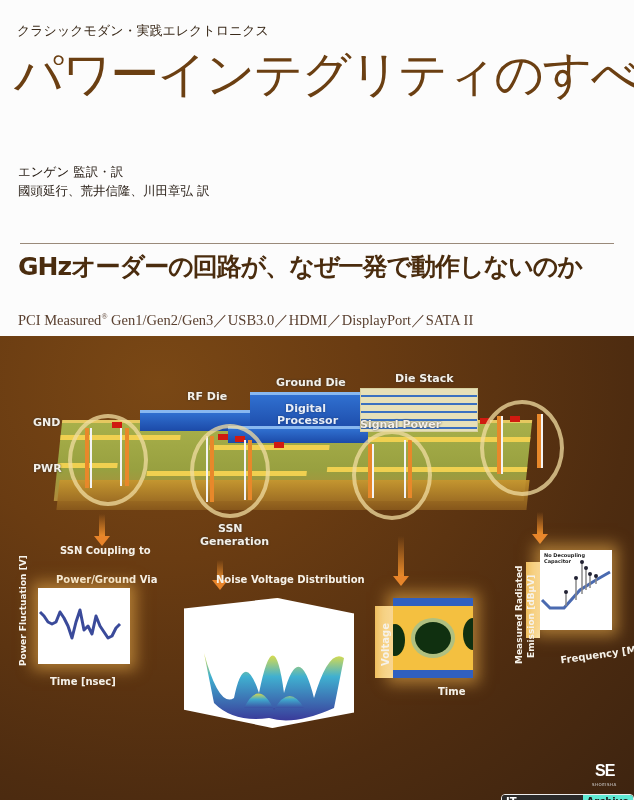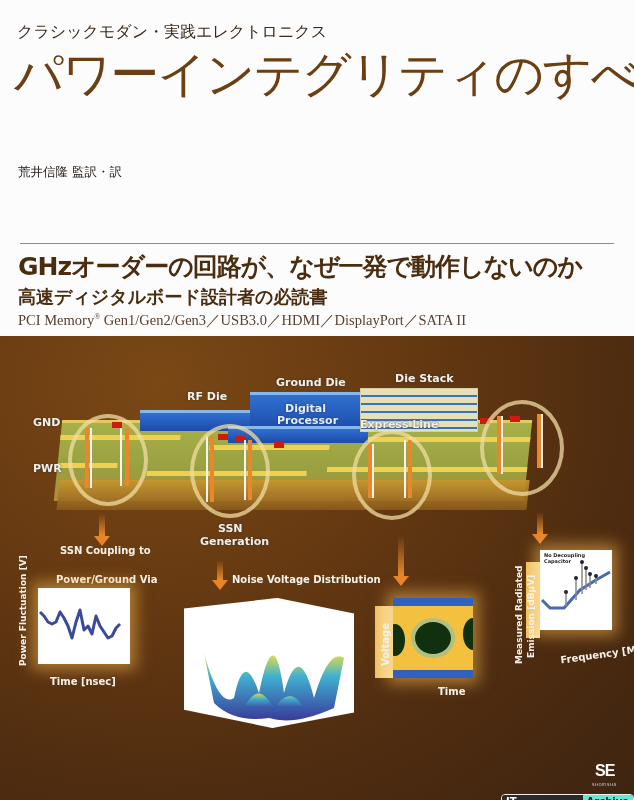--- a/index.html
+++ b/index.html
@@ -1,19 +1,19 @@
 <!DOCTYPE html>
 <html><head>
 <meta charset="utf-8">
 <style>
   html, body { margin:0; padding:0; }
   body { width:634px; height:800px; overflow:hidden; background:#fbfbfb; font-family:"DejaVu Sans", sans-serif; position:relative; }
   .cover { position:absolute; left:0; top:0; width:634px; height:800px; }
   .top { position:absolute; left:0; top:0; width:634px; height:336px; background:#fcfcfc; }
-  .series { position:absolute; left:17px; top:22px; font-size:16px; color:#3a2a1a; letter-spacing:0; }
+  .series { position:absolute; left:17px; top:22px; font-size:13px; color:#3a2a1a; letter-spacing:0; }
   .title { position:absolute; left:14px; top:42px; font-family:"DejaVu Serif", serif; font-size:49px; color:#6b3f12; letter-spacing:-2px; font-weight:normal; white-space:nowrap; }
   .subtitle { position:absolute; left:16px; top:108px; font-family:"DejaVu Serif", serif; font-size:29px; color:#5a4a3a; letter-spacing:-1px; white-space:nowrap; }
   .credit { position:absolute; left:18px; font-size:12.5px; color:#2a2018; white-space:nowrap; }
   .rule { position:absolute; left:20px; top:243px; width:594px; height:1px; background:#9a8a7a; }
   .tag1 { position:absolute; left:18px; top:250px; font-size:25px; color:#4a2c0e; font-weight:bold; white-space:nowrap; letter-spacing:-1px; }
   .tag2 { position:absolute; left:18px; top:285px; font-family:"DejaVu Serif", serif; font-size:18px; color:#4a2c0e; font-weight:bold; white-space:nowrap; }
   .tag3 { position:absolute; left:18px; top:311px; font-family:"Liberation Serif", serif; font-size:14.5px; color:#5a4030; white-space:nowrap; }
   .tag3 sup { font-size:8px; }
 
   .band { position:absolute; left:0; top:336px; width:634px; height:464px;
@@ -53,25 +53,25 @@
   .se-sub { position:absolute; left:592px; top:782px; color:#ddd; font-size:4px; letter-spacing:.5px; }
 </style>
 </head>
 <body>
 
 <div class="cover">
 
   <div class="top">
     <div class="series">クラシックモダン・実践エレクトロニクス</div>
     <div class="title">パワーインテグリティのすべて</div>
-    <div class="credit" style="top:164px">荒井信隆 監訳・訳</div>
+    <div class="credit" style="top:164px">エンゲン 監訳・訳</div>
+    <div class="credit" style="top:183px">國頭延行、荒井信隆、川田章弘 訳</div>
     <div class="rule"></div>
     <div class="tag1">GHzオーダーの回路が、なぜ一発で動作しないのか</div>
-    <div class="tag2">高速ディジタルボード設計者の必読書</div>
-    <div class="tag3"><span>PCI Memory</span><sup>®</sup><span> Gen1/Gen2/Gen3／USB3.0／HDMI／DisplayPort／SATA II</span></div>
+    <div class="tag3"><span>PCI Measured</span><sup>®</sup><span> Gen1/Gen2/Gen3／USB3.0／HDMI／DisplayPort／SATA II</span></div>
   </div>
 
   <div class="band">
 
     <div>
       <div class="pcb" style="top:84px">
         <div class="stripe" style="left:0;top:12px;width:120px"></div>
         <div class="stripe" style="left:150px;top:22px;width:120px"></div>
         <div class="stripe" style="left:0;top:40px;width:60px"></div>
         <div class="stripe" style="left:90px;top:48px;width:160px"></div>
@@ -112,21 +112,21 @@
       <div class="ring" style="left:68px;top:78px;width:72px;height:84px"></div>
       <div class="ring" style="left:190px;top:88px;width:72px;height:86px"></div>
       <div class="ring" style="left:352px;top:94px;width:72px;height:82px"></div>
       <div class="ring" style="left:480px;top:64px;width:76px;height:88px"></div>
 
       <div class="lbl" style="left:187px;top:54px">RF Die</div>
       <div class="lbl" style="left:276px;top:40px">Ground Die</div>
       <div class="lbl" style="left:395px;top:36px">Die Stack</div>
       <div class="lbl blue" style="left:285px;top:66px">Digital</div>
       <div class="lbl blue" style="left:277px;top:78px">Processor</div>
-      <div class="lbl" style="left:360px;top:82px">Express Line</div>
+      <div class="lbl" style="left:360px;top:82px">Signal Power</div>
       <div class="lbl" style="left:33px;top:80px">GND</div>
       <div class="lbl" style="left:33px;top:126px">PWR</div>
       <div class="lbl" style="left:218px;top:186px">SSN</div>
       <div class="lbl" style="left:200px;top:199px">Generation</div>
     </div>
 
     <div class="arrow" style="left:97px;top:178px">
         <div class="shaft" style="height:22px"></div>
         <div class="head"></div>
       </div>
@@ -149,21 +149,21 @@
       <div class="panel" style="left:38px;top:252px;width:92px;height:76px">
         <svg width="92" height="76" viewBox="0 0 92 76">
           <polyline fill="none" stroke="#3a4a9a" stroke-width="3" stroke-linejoin="round" points="2,24 6,28 10,34 14,36 18,34 22,24 26,30 30,38 34,50 38,34 42,22 46,42 50,38 54,46 58,28 62,38 66,44 70,50 74,48 78,40 82,36"></polyline>
         </svg>
       </div>
       <div class="plot-lbl" style="left:18px;top:268px;transform:rotate(-90deg);transform-origin:0 0;top:330px;font-size:9px">Power Fluctuation [V]</div>
       <div class="plot-lbl" style="left:50px;top:340px">Time [nsec]</div>
     </div>
 
     <div>
-      <div class="plot-lbl" style="left:232px;top:238px">Noise Voltage Distribution</div>
+      <div class="plot-lbl" style="left:216px;top:238px">Noise Voltage Distribution</div>
       <div class="panel" style="left:184px;top:262px;width:170px;height:130px;clip-path:polygon(0 8%,55% 0,100% 12%,100% 88%,52% 100%,0 86%)">
         <svg width="170" height="130" viewBox="0 0 170 130">
           <defs>
             <linearGradient id="sg" x1="0" y1="0" x2="0" y2="1">
               <stop offset="0" stop-color="#e8e040"></stop>
                 <stop offset=".35" stop-color="#40b0d0"></stop>
                 <stop offset="1" stop-color="#3a3a9a"></stop>
             </linearGradient>
           </defs>
           <path d="M20,55 Q35,110 50,100 Q60,50 75,95 Q90,20 100,95 Q115,40 130,100 Q145,50 160,60 L150,110 Q110,128 85,120 Q50,125 30,105 Z" fill="url(#sg)"></path>

